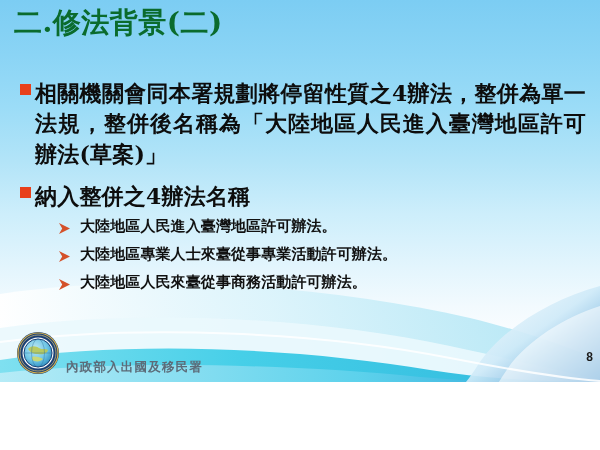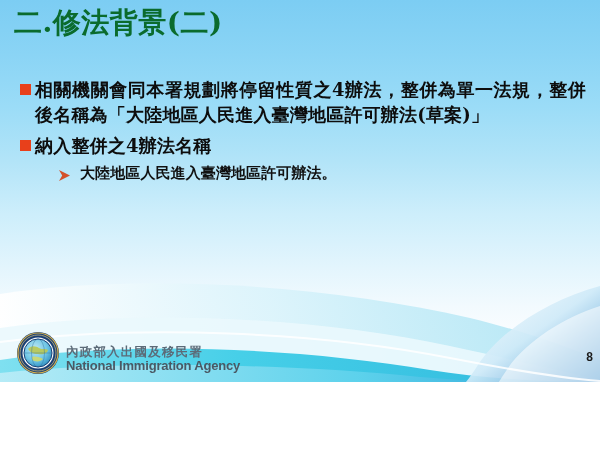--- a/index.html
+++ b/index.html
@@ -78,21 +78,21 @@
     width: 11px;
     height: 11px;
     background: #e8401b;
     margin-top: 6px;
     margin-right: 4px;
   }
 
   .lvl1-text {
     flex: 1 1 auto;
     font-family: "DejaVu Serif", "Liberation Serif", serif;
-    font-size: 18px;
+    font-size: 22px;
     font-weight: bold;
     color: #0d0d0d;
     line-height: 1.38;
     text-align: justify;
     letter-spacing: 0.2px;
   }
 
   .sub-list {
     margin-top: 5px;
     padding-left: 58px;
@@ -224,37 +224,53 @@
 
   <div class="title">二.修法背景(二)</div>
 
   <div class="body-area">
 
     <div class="lvl1">
       <span class="sq-marker"></span>
       <span class="lvl1-text">相關機關會同本署規劃將停留性質之4辦法，整併為單一法規，整併後名稱為「大陸地區人民進入臺灣地區許可辦法(草案)」</span>
     </div>
 
-    <div class="lvl1" style="margin-top:6px;">
+    <div class="lvl1" style="margin-top:12px;">
       <span class="sq-marker"></span>
       <span class="lvl1-text">納入整併之4辦法名稱</span>
     </div>
 
     <div class="sub-list">
 
       <div class="lvl2">
         <span class="arrow-marker">
           <svg width="13" height="13" viewBox="0 0 13 13" xmlns="http://www.w3.org/2000/svg">
             <path d="M1,1 L12,6.5 L1,12 L4.2,6.5 Z" fill="#d4512a"></path>
           </svg>
         </span>
         <span class="lvl2-text">大陸地區人民進入臺灣地區許可辦法。</span>
       </div>
 
-
+      <div class="lvl2">
+        <span class="arrow-marker">
+          <svg width="13" height="13" viewBox="0 0 13 13" xmlns="http://www.w3.org/2000/svg">
+            <path d="M1,1 L12,6.5 L1,12 L4.2,6.5 Z" fill="#d4512a"></path>
+          </svg>
+        </span>
+        <span class="lvl2-text">大陸地區專業人士來臺從事專業活動許可辦法。</span>
+      </div>
+
+      <div class="lvl2">
+        <span class="arrow-marker">
+          <svg width="13" height="13" viewBox="0 0 13 13" xmlns="http://www.w3.org/2000/svg">
+            <path d="M1,1 L12,6.5 L1,12 L4.2,6.5 Z" fill="#d4512a"></path>
+          </svg>
+        </span>
+        <span class="lvl2-text">大陸地區人民來臺從事商務活動許可辦法。</span>
+      </div>
 
 
     </div>
   </div>
 
   <div class="footer">
 
     <div class="logo">
       <svg width="44" height="44" viewBox="0 0 44 44" xmlns="http://www.w3.org/2000/svg">
         <defs>
@@ -275,19 +291,18 @@
 
         <ellipse cx="22" cy="22" rx="6.5" ry="14" fill="none" stroke="#2d6f9c" stroke-width="0.6" opacity="0.7"></ellipse>
         <line x1="8" y1="22" x2="36" y2="22" stroke="#2d6f9c" stroke-width="0.6" opacity="0.7"></line>
 
         <circle cx="22" cy="22" r="18" fill="none" stroke="#e8cd7a" stroke-width="0.8" opacity="0.85"></circle>
       </svg>
     </div>
 
     <div class="org-names">
       <span class="org-cn">內政部入出國及移民署</span>
-      <span class="org-en">National Immigration Agency</span>
     </div>
 
     <div class="page-num">8</div>
   </div>
 
 </div>
 
 </body></html>

